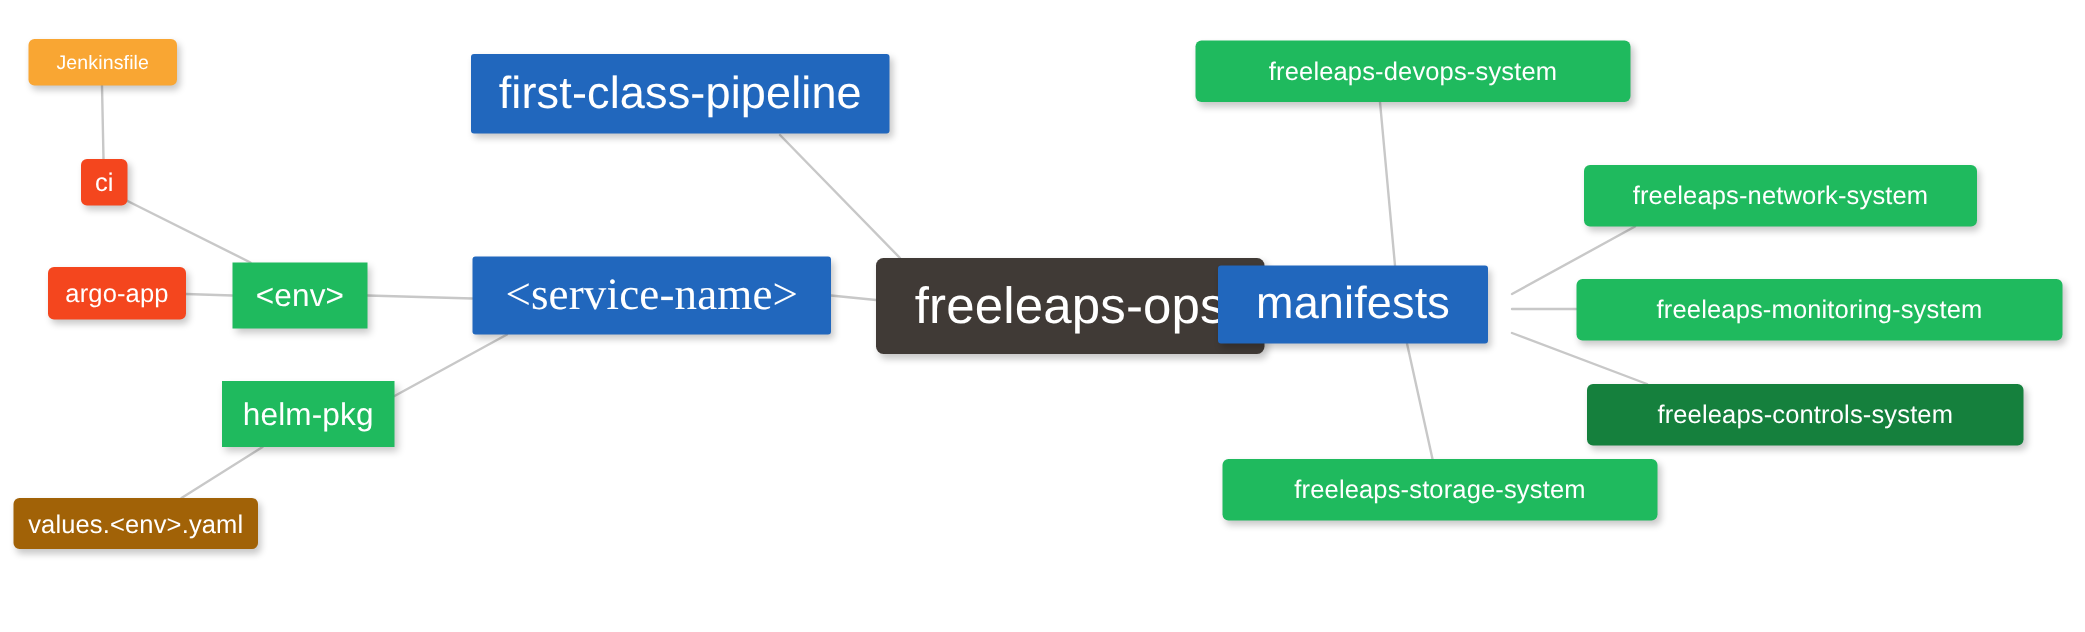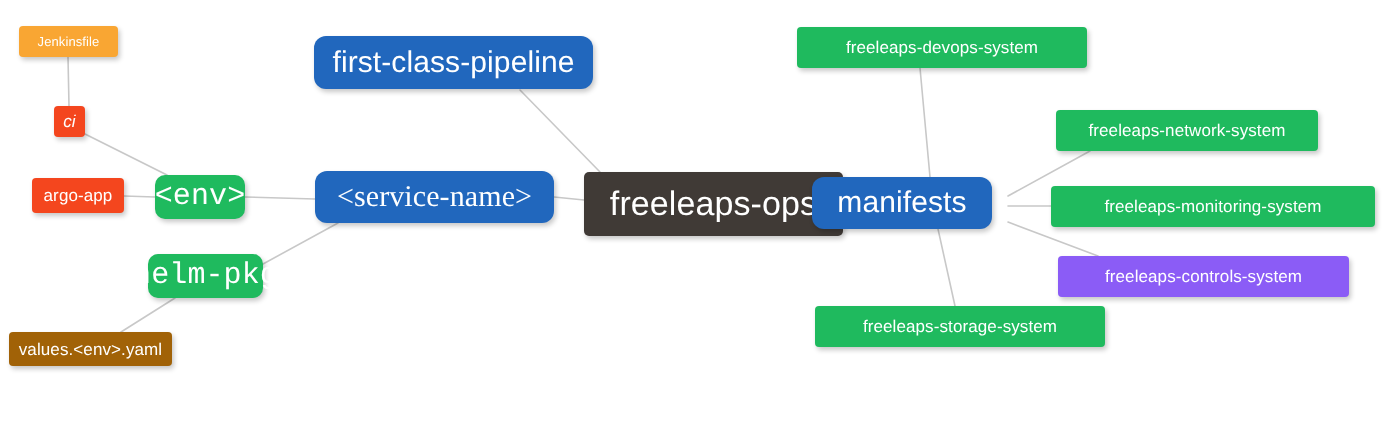--- a/index.html
+++ b/index.html
@@ -35,22 +35,22 @@
     box-sizing: border-box;
     border-radius: 4px;
     color: #ffffff;
     white-space: nowrap;
     line-height: 1;
     letter-spacing: 0.1px;
     box-shadow: 2px 3px 5px rgba(0,0,0,0.22);
     text-rendering: geometricPrecision;
   }
   .lvl-root   { font-size: 34px; border-radius: 5px; }
-  .lvl-1      { font-size: 30px; border-radius: 12px; }
-  .lvl-2      { font-size: 30px; border-radius: 10px; font-family: Liberation Mono, monospace; }
+  .lvl-1      { font-size: 30px; border-radius: 2px; }
+  .lvl-2      { font-size: 21px; border-radius: 0; }
   .lvl-3      { font-size: 17px; border-radius: 4px; }
   .lvl-4      { font-size: 13px; border-radius: 4px; }
 </style>
 </head>
 <body>
 
 <div id="mindmap">
   <svg id="edge-layer" viewBox="0 0 1390 421" width="1390" height="421" xmlns="http://www.w3.org/2000/svg">
       <line x1="520" y1="90" x2="600" y2="172" stroke="#c8c8c8" stroke-width="1.6" stroke-linecap="round"></line>
       <line x1="554" y1="197" x2="584" y2="200" stroke="#c8c8c8" stroke-width="1.6" stroke-linecap="round"></line>
@@ -67,23 +67,23 @@
       <line x1="1008" y1="222" x2="1098" y2="256" stroke="#c8c8c8" stroke-width="1.6" stroke-linecap="round"></line>
       <line x1="938" y1="229" x2="955" y2="306" stroke="#c8c8c8" stroke-width="1.6" stroke-linecap="round"></line>
     </svg>
   <div id="node-layer">
       <div class="node lvl-root" style="left: 584px; top: 172px; width: 259px; height: 64px; background: rgb(64, 58, 54); text-align: center;">freeleaps-ops</div>
       <div class="node lvl-1" style="left: 314px; top: 36px; width: 279px; height: 53px; background: rgb(33, 103, 189);">first-class-pipeline</div>
       <div class="node lvl-1" style="left: 315px; top: 171px; width: 239px; height: 52px; background: rgb(33, 103, 189); font-family: Liberation Serif, serif;">&lt;service-name&gt;</div>
       <div class="node lvl-1" style="left: 812px; top: 177px; width: 180px; height: 52px; background: rgb(33, 103, 189);">manifests</div>
       <div class="node lvl-2" style="left: 155px; top: 175px; width: 90px; height: 44px; background: rgb(31, 186, 94);">&lt;env&gt;</div>
       <div class="node lvl-2" style="left: 148px; top: 254px; width: 115px; height: 44px; background: rgb(31, 186, 94);">helm-pkg</div>
-      <div class="node lvl-3" style="left: 54px; top: 106px; width: 31px; height: 31px; background: rgb(244, 70, 30); font-style: italic;">ci</div>
+      <div class="node lvl-3" style="left: 54px; top: 106px; width: 31px; height: 31px; background: rgb(244, 70, 30);">ci</div>
       <div class="node lvl-3" style="left: 32px; top: 178px; width: 92px; height: 35px; background: rgb(244, 70, 30);">argo-app</div>
       <div class="node lvl-3" style="left: 9px; top: 332px; width: 163px; height: 34px; background: #a16207;">values.&lt;env&gt;.yaml</div>
       <div class="node lvl-4" style="left: 19px; top: 26px; width: 99px; height: 31px; background: rgb(249, 166, 51);">Jenkinsfile</div>
       <div class="node lvl-3" style="left: 797px; top: 27px; width: 290px; height: 41px; background: rgb(31, 186, 94);">freeleaps-devops-system</div>
       <div class="node lvl-3" style="left: 1056px; top: 110px; width: 262px; height: 41px; background: rgb(31, 186, 94);">freeleaps-network-system</div>
       <div class="node lvl-3" style="left: 1051px; top: 186px; width: 324px; height: 41px; background: rgb(31, 186, 94);">freeleaps-monitoring-system</div>
-      <div class="node lvl-3" style="left: 1058px; top: 256px; width: 291px; height: 41px; background: #8b5cf6;">freeleaps-controls-system</div>
+      <div class="node lvl-3" style="left: 1058px; top: 256px; width: 291px; height: 41px; background: #15803d;">freeleaps-controls-system</div>
       <div class="node lvl-3" style="left: 815px; top: 306px; width: 290px; height: 41px; background: rgb(31, 186, 94);">freeleaps-storage-system</div>
     </div>
 </div>
 
 </body></html>

